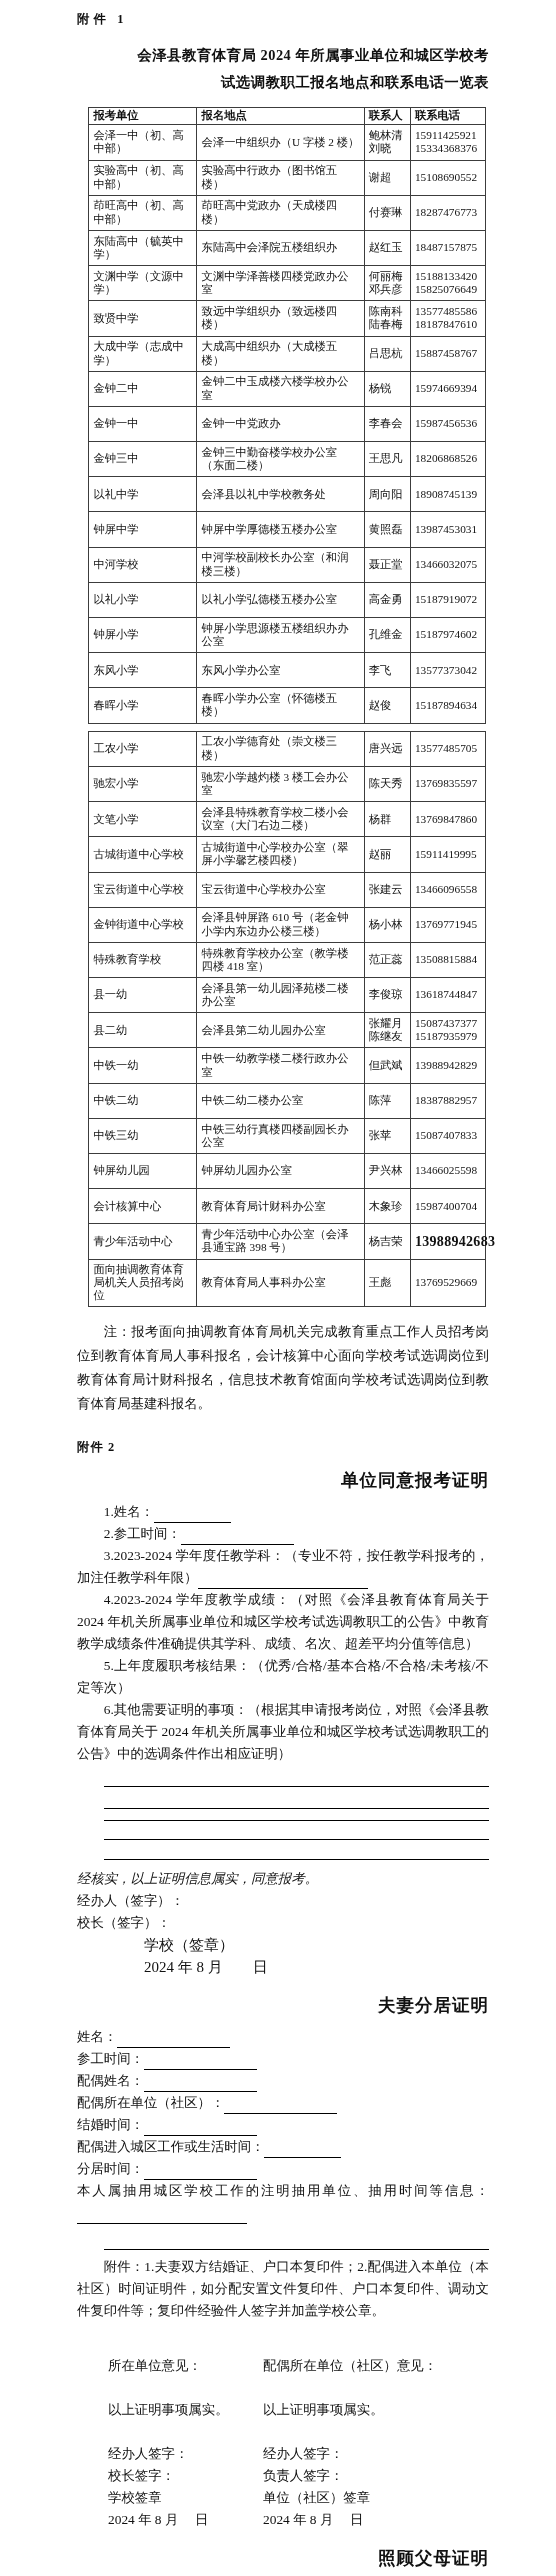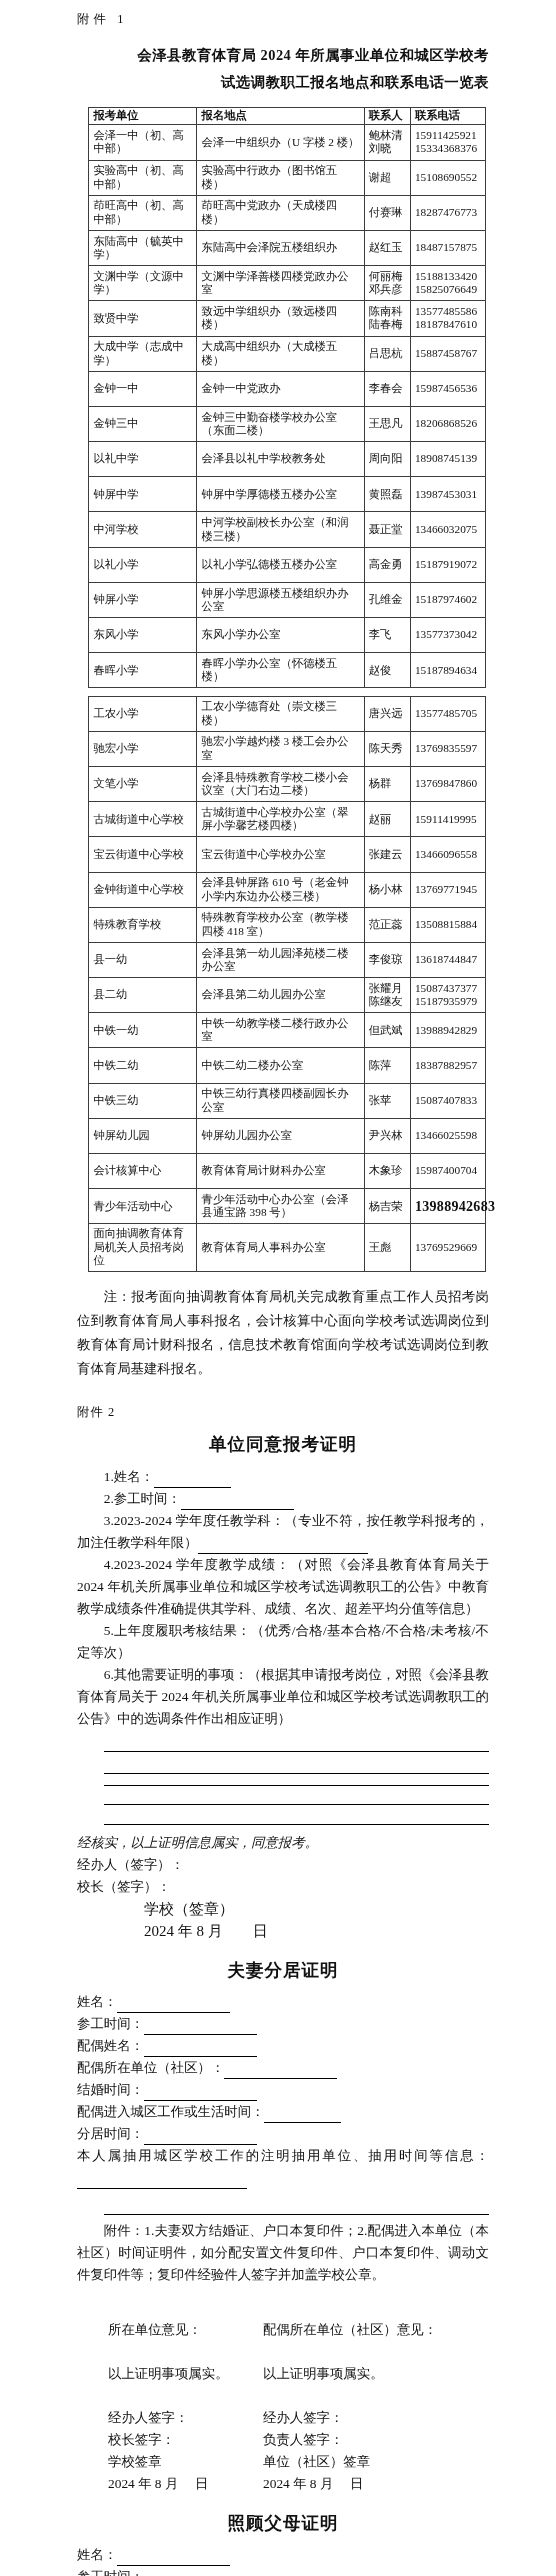--- a/index.html
+++ b/index.html
@@ -1,38 +1,38 @@
 <!DOCTYPE html>
 <html style="font-size:8.2px"><head>
 <meta charset="utf-8">
 <style>
   html,body{margin:0;padding:0;}
   body{width:556px;height:2965px;background:#ffffff;color:#111;
        font-family:"Liberation Serif","DejaVu Serif",serif;overflow:hidden;}
   .content{padding:0 67px 0 77px;}
-  .attach{font-size:12.4px;letter-spacing:4.1px;margin-top:11.3px;}
+  .attach{font-size:12.4px;letter-spacing:4.1px;margin-top:11.3px;font-weight:bold;}
   .attach2{letter-spacing:1px;margin-top:23px;}
   .main-title{font-weight:bold;font-size:14.4px;text-align:right;line-height:27px;margin-top:13.4px;letter-spacing:0.5px;}
   
   table.reg{border-collapse:collapse;margin:11.3px 0 0 11.3px;table-layout:fixed;width:393px;font-size:11.3px;}
   table.t2{margin-top:7.2px;}
   table.reg td{border:0.5px solid #3c3c3c;padding:3.1px 4.1px;vertical-align:middle;line-height:13.4px;}
   table.reg tr.hdr td{height:13.4px;padding:1.5px 4.1px;font-weight:bold;}
   table.reg td.c1{width:99px;}
   table.reg td.c2{width:158px;}
   table.reg td.c3{width:37px;}
   table.reg td.c4{width:66px;}
   table.reg tr.r1 td{height:28px;}
   table.reg tr.r2 td{height:28px;}
   .multiline{white-space:pre-line;}
   .phone-big{font-size:14px;font-weight:bold;letter-spacing:0.3px;text-align:center;}
   
   .note{font-size:13.4px;line-height:24px;text-align:justify;margin-top:13.4px;text-indent:2em;}
   
-  .sec-title{font-weight:bold;font-size:17.5px;text-align:center;margin-top:11.3px;letter-spacing:1px;}
+  .sec-title{font-weight:bold;font-size:17.5px;text-align:right;margin-top:11.3px;letter-spacing:1px;}
   .sec-title.sp{margin-top:15.5px;}
   
   .fitem,.fline{font-size:13.4px;line-height:22px;text-align:justify;}
   .fitem{text-indent:2em;}
   .form-block{margin-top:9.3px;}
   .ul{display:inline-block;border-bottom:1px solid #000;height:13.4px;vertical-align:bottom;}
   .ul-s{width:77px;}
   .ul-m{width:113px;}
   .ul-l{width:170px;}
   .ul-line{border-bottom:1px solid #000;width:385px;margin:21px 0 0 27px;height:0;}
@@ -116,20 +116,26 @@
 18187847610</td>
         </tr>
 
         <tr class="r1">
           <td class="c1">大成中学（志成中学）</td>
           <td class="c2">大成高中组织办（大成楼五楼）</td>
           <td class="c3 multiline">吕思杭</td>
           <td class="c4 multiline">15887458767</td>
         </tr>
 
+        <tr class="r1">
+          <td class="c1">金钟二中</td>
+          <td class="c2">金钟二中玉成楼六楼学校办公室</td>
+          <td class="c3 multiline">杨锐</td>
+          <td class="c4 multiline">15974669394</td>
+        </tr>
 
         <tr class="r1">
           <td class="c1">金钟一中</td>
           <td class="c2">金钟一中党政办</td>
           <td class="c3 multiline">李春会</td>
           <td class="c4 multiline">15987456536</td>
         </tr>
 
         <tr class="r1">
           <td class="c1">金钟三中</td>

